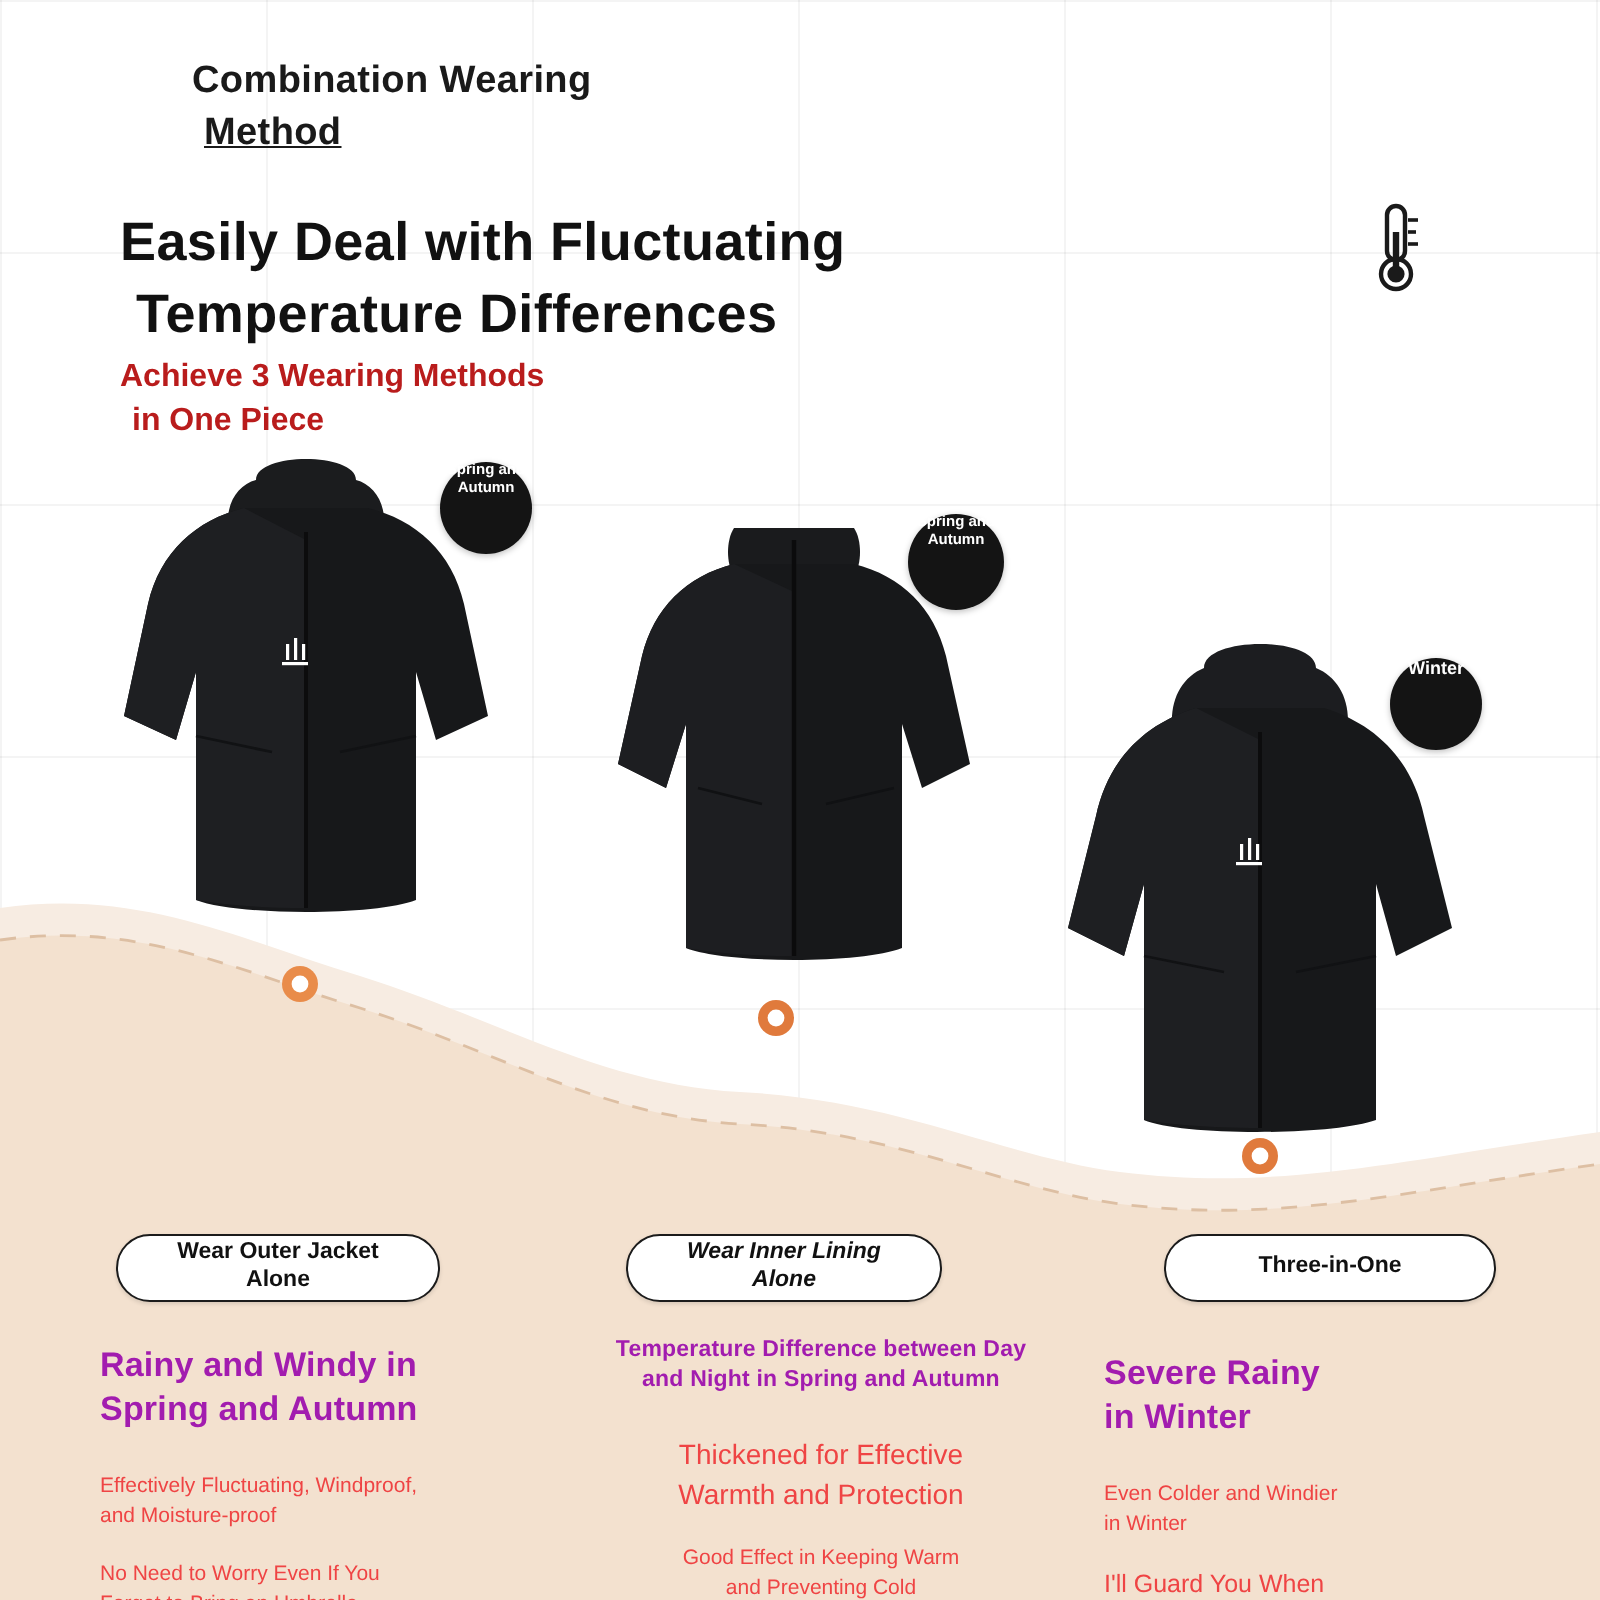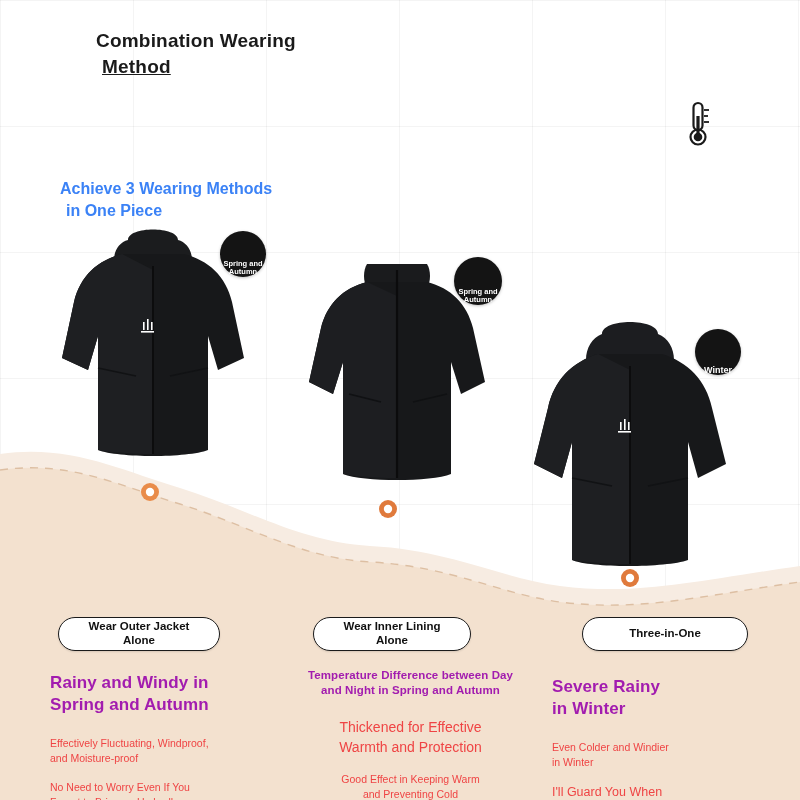--- a/index.html
+++ b/index.html
@@ -57,21 +57,21 @@
     letter-spacing: .2px;
   }
   .headline .l2 { padding-left: 8px; display: block; }
 
   .subhead {
     position: absolute;
     left: 60px;
     top: 178px;
     font-size: 16px;
     font-weight: bold;
-    color: #3b82f6;
+    color: #b91c1c;
     line-height: 1.38;
   }
   .subhead .l2 { padding-left: 6px; display: block; }
 
   .thermo {
     position: absolute;
     left: 678px;
     top: 100px;
     width: 40px;
     height: 48px;
@@ -90,21 +90,21 @@
   .jacket { position: absolute; }
 
   .badge {
     position: absolute;
     background: #141414;
     color: #ffffff;
     border-radius: 50%;
     text-align: center;
     font-weight: bold;
     display: flex;
-    align-items: flex-end;
+    align-items: flex-start;
     justify-content: center;
     line-height: 1.15;
     box-shadow: 0 1px 3px rgba(0,0,0,.25);
   }
   .badge-a { left: 220px; top: 231px; width: 46px; height: 46px; font-size: 7.5px; }
   .badge-b { left: 454px; top: 257px; width: 48px; height: 48px; font-size: 7.5px; }
   .badge-c { left: 695px; top: 329px; width: 46px; height: 46px; font-size: 9px; }
 
   
   .pill {
@@ -119,21 +119,21 @@
     text-align: center;
     font-size: 11.5px;
     font-weight: bold;
     color: #111111;
     line-height: 1.2;
     box-shadow: 0 1px 2px rgba(0,0,0,.12);
     padding: 0 10px;
     box-sizing: border-box;
   }
   .pill-1 { left: 58px;  top: 617px; width: 162px; }
-  .pill-2 { left: 313px; top: 617px; width: 158px; }
+  .pill-2 { left: 313px; top: 617px; width: 158px; font-style: italic; }
   .pill-3 { left: 582px; top: 617px; width: 166px; }
 
   
   .col { position: absolute; }
   .col-title {
     font-size: 17px;
     font-weight: bold;
     color: #a21caf;
     line-height: 1.3;
     letter-spacing: .1px;
@@ -172,20 +172,24 @@
     <circle cx="388" cy="79" r="4.2" fill="#ffffff"></circle>
     <circle cx="630" cy="148" r="9" fill="#e07a3c"></circle>
     <circle cx="630" cy="148" r="4.2" fill="#ffffff"></circle>
   </svg>
 
   <div class="kicker">
     <span>Combination Wearing</span>
     <span class="l2">Method</span>
   </div>
 
+  <div class="headline">
+    <span>Easily Deal with Fluctuating</span>
+    <span class="l2">Temperature Differences</span>
+  </div>
 
   <div class="subhead">
     <span>Achieve 3 Wearing Methods</span>
     <span class="l2">in One Piece</span>
   </div>
 
   <svg class="thermo" viewBox="0 0 40 48">
     <rect x="15.5" y="3" width="9" height="27" rx="4.5" fill="none" stroke="#1a1a1a" stroke-width="2.2"></rect>
     <circle cx="20" cy="37" r="7.5" fill="none" stroke="#1a1a1a" stroke-width="2.2"></circle>
     <circle cx="20" cy="37" r="4.3" fill="#1a1a1a"></circle>

